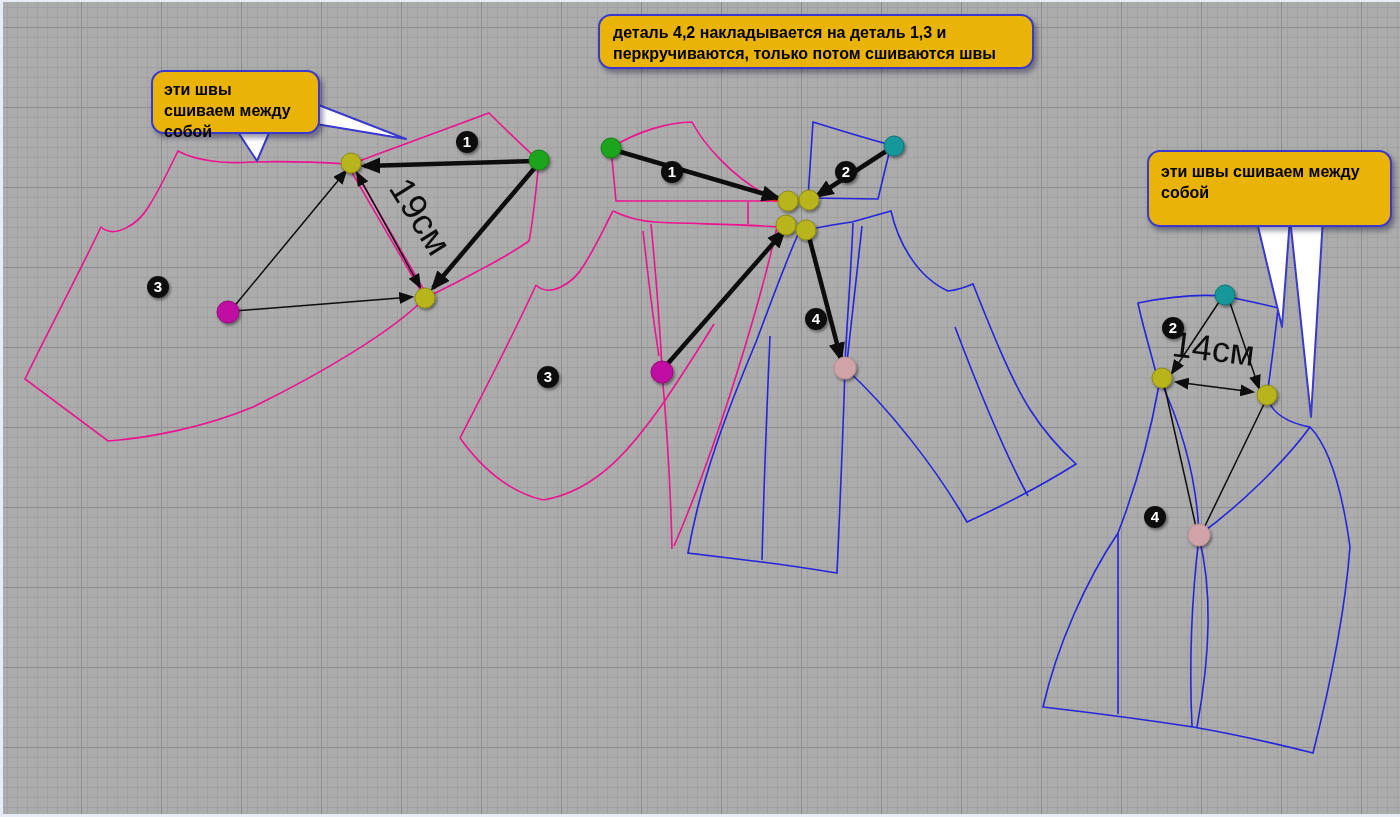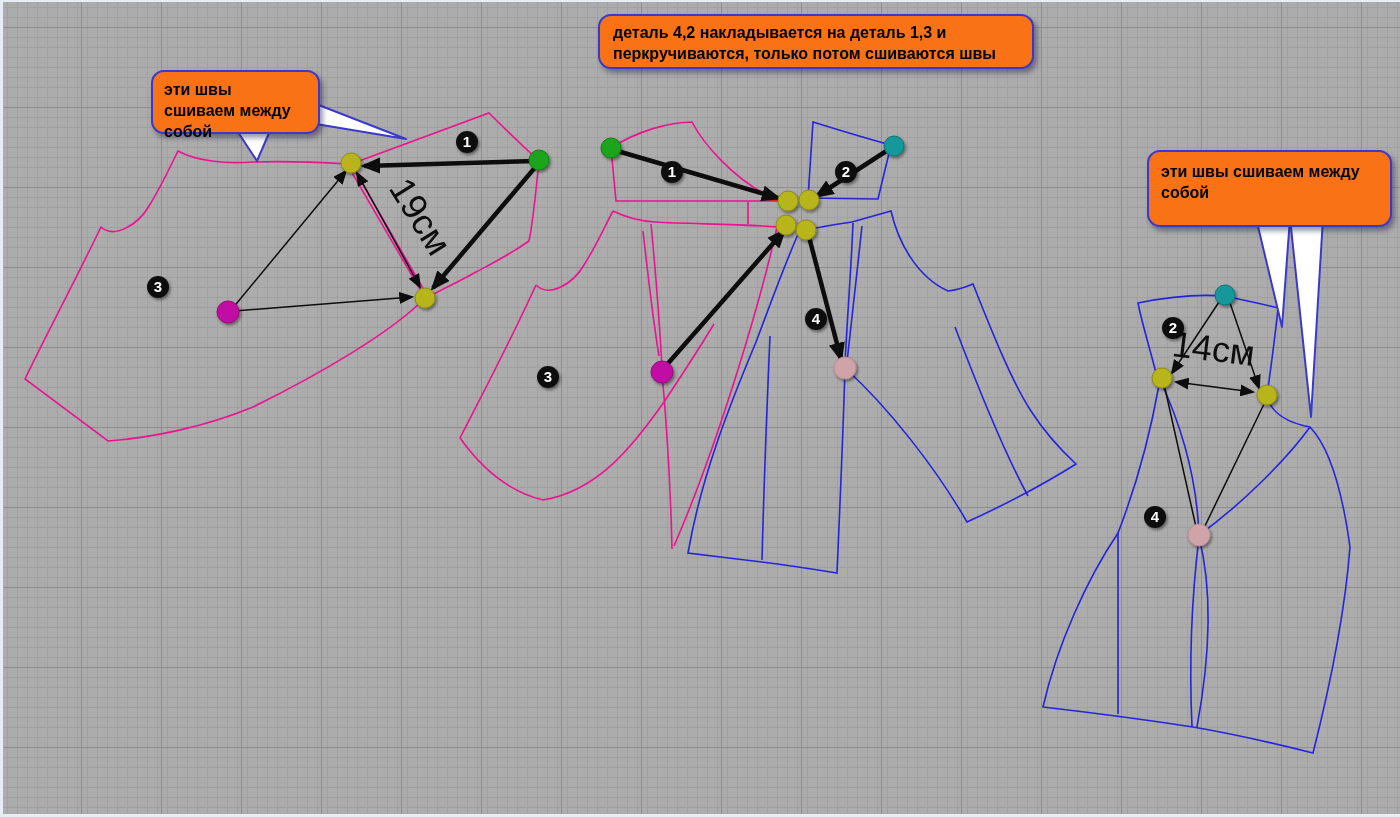--- a/index.html
+++ b/index.html
@@ -19,21 +19,21 @@
     background-size:80px 80px,80px 80px,10px 10px,10px 10px;
     background-position:0 27px,1px 0,0 7px,7px 0;
   }
   .edge{position:absolute;background:#e8ecf4;z-index:3;}
   .edge.left{left:0;top:0;width:3px;height:817px;}
   .edge.top{left:0;top:0;width:1400px;height:2px;}
   .edge.bottom{left:0;bottom:0;width:1400px;height:3px;}
   svg.layer{position:absolute;left:0;top:0;z-index:1;}
   .callout{
     position:absolute;z-index:2;box-sizing:border-box;
-    background:#f97316;border:2px solid #3939ce;border-radius:13px;
+    background:#eab308;border:2px solid #3939ce;border-radius:13px;
     padding:8px 11px;font-size:16px;font-weight:bold;line-height:1.3;color:#000;
     box-shadow:3px 4px 5px rgba(30,30,70,.45);
   }
   .callout.c-left{left:151px;top:70px;width:169px;height:64px;}
   .callout.c-top{left:598px;top:14px;width:436px;height:55px;padding:7px 13px;}
   .callout.c-right{left:1147px;top:150px;width:245px;height:77px;padding:10px 12px;}
   .piece{fill:none;stroke-width:1.6px;}
   .thin-black{stroke:#0d0d0d;stroke-width:1.5px;fill:none;}
   .thick-black{stroke:#0d0d0d;stroke-width:4.5px;fill:none;}
   .badge-num{fill:#fff;font-size:15px;font-weight:bold;text-anchor:middle;}

